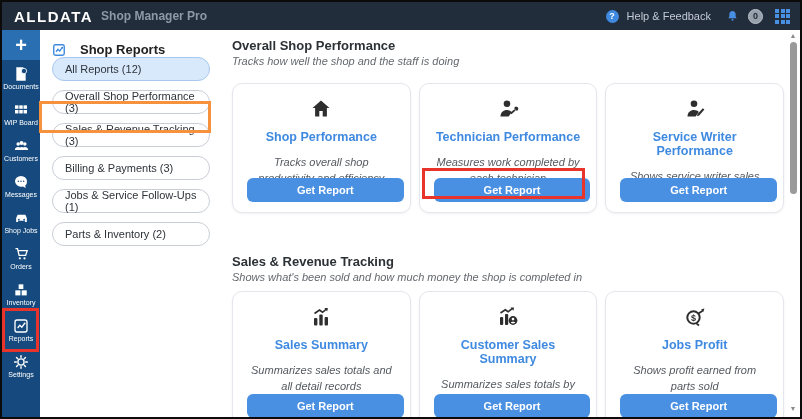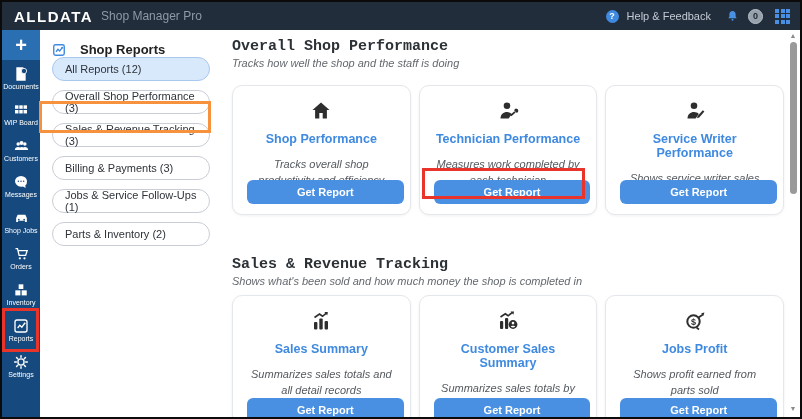--- a/index.html
+++ b/index.html
@@ -8,21 +8,21 @@
   .screen {
     position:relative; width:802px; height:419px;
     border:2px solid #0b0b0b; background:#fff; overflow:hidden;
   }
   
   .topbar {
     height:28px; background:#222d3c; display:flex; align-items:center;
     padding:0 10px 0 12px; color:#fff;
   }
   .logo { font-weight:bold; font-size:15px; letter-spacing:1.5px; color:#fff; }
-  .app-title { color:#8e99a8; font-size:12px; margin-left:8px; }
+  .app-title { color:#8e99a8; font-size:12px; margin-left:8px;font-weight:bold; }
   .topbar-right { margin-left:auto; display:flex; align-items:center; gap:8px; }
   .help-circle {
     width:13px; height:13px; border-radius:50%; background:#3f8ae0; color:#fff;
     font-size:9px; font-weight:bold; display:flex; align-items:center; justify-content:center;
   }
   .help-label { color:#c2cad4; font-size:11px; margin-right:6px; }
   .notif-badge {
     min-width:15px; height:15px; border-radius:8px; background:#97a1ac; color:#1d2733;
     font-size:9px; font-weight:bold; display:flex; align-items:center; justify-content:center;
     padding:0 3px; border:1px solid #b9c1ca;
@@ -49,21 +49,21 @@
   .filters-head .ttl { font-size:13px; font-weight:bold; color:#222; }
   .filters-sub { font-size:9px; color:#6d737a; margin:10px 0 6px 2px; }
   .pill {
     width:158px; height:24px; border:1px solid #c9ced6; border-radius:13px;
     display:flex; align-items:center; padding:0 12px; font-size:11px; color:#2e3339;
     margin-bottom:9px; background:#fff; cursor:pointer;
   }
   .pill.selected { background:#d9e9fc; border-color:#a8c8ee; }
   
   .main { flex:1; padding:8px 4px 0 14px; }
-  .section-title { font-size:15px; font-weight:600; color:#2c3136;font-family:Liberation Mono, monospace; }
+  .section-title { font-size:13px; font-weight:600; color:#2c3136; }
   .section-sub { font-size:11px; font-style:italic; color:#63686e; margin-top:2px; }
   .cards { display:flex; gap:8px; margin-top:8px; }
   .card {
     flex:1; position:relative; border:1px solid #e4e7eb; border-radius:10px;
     background:#fff; box-shadow:0 1px 3px rgba(0,0,0,0.06);
     display:flex; flex-direction:column; align-items:center; padding:13px 14px 0;
     text-align:center;
   }
   .row1 .card { height:130px;margin-top:8px; }
   .row2 .card { height:138px; }

